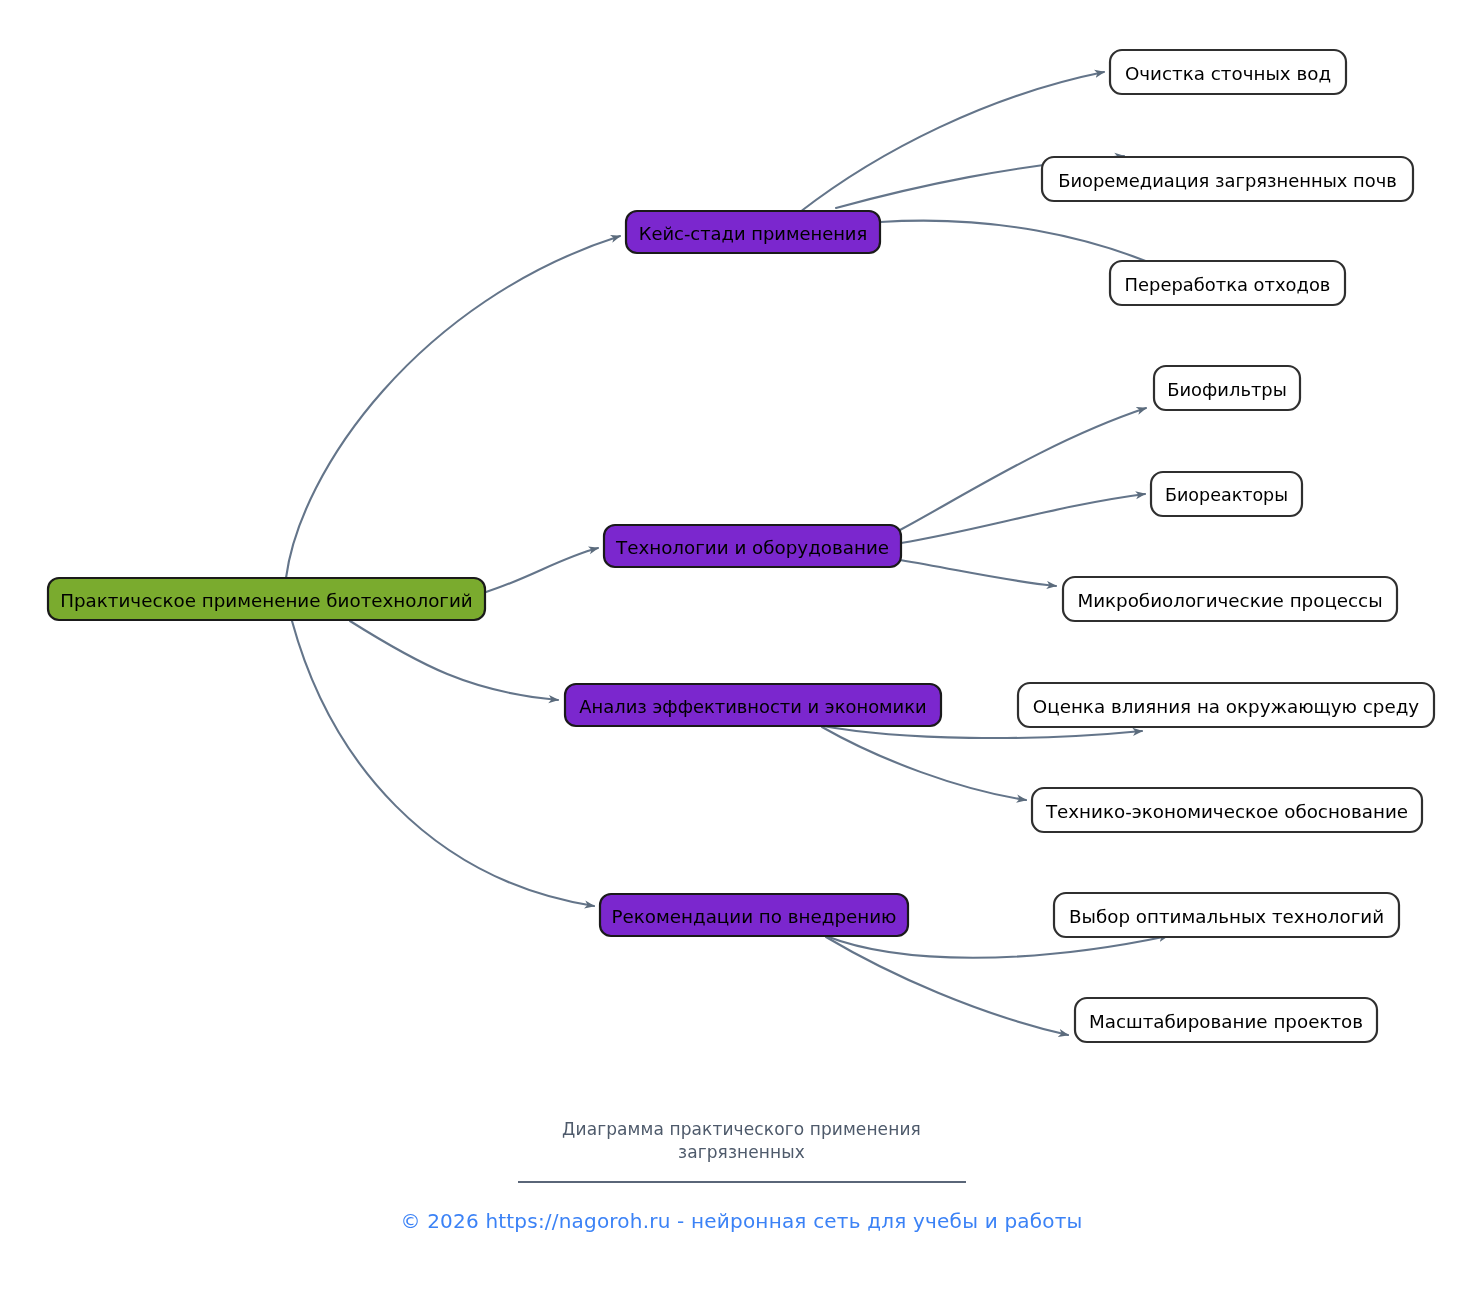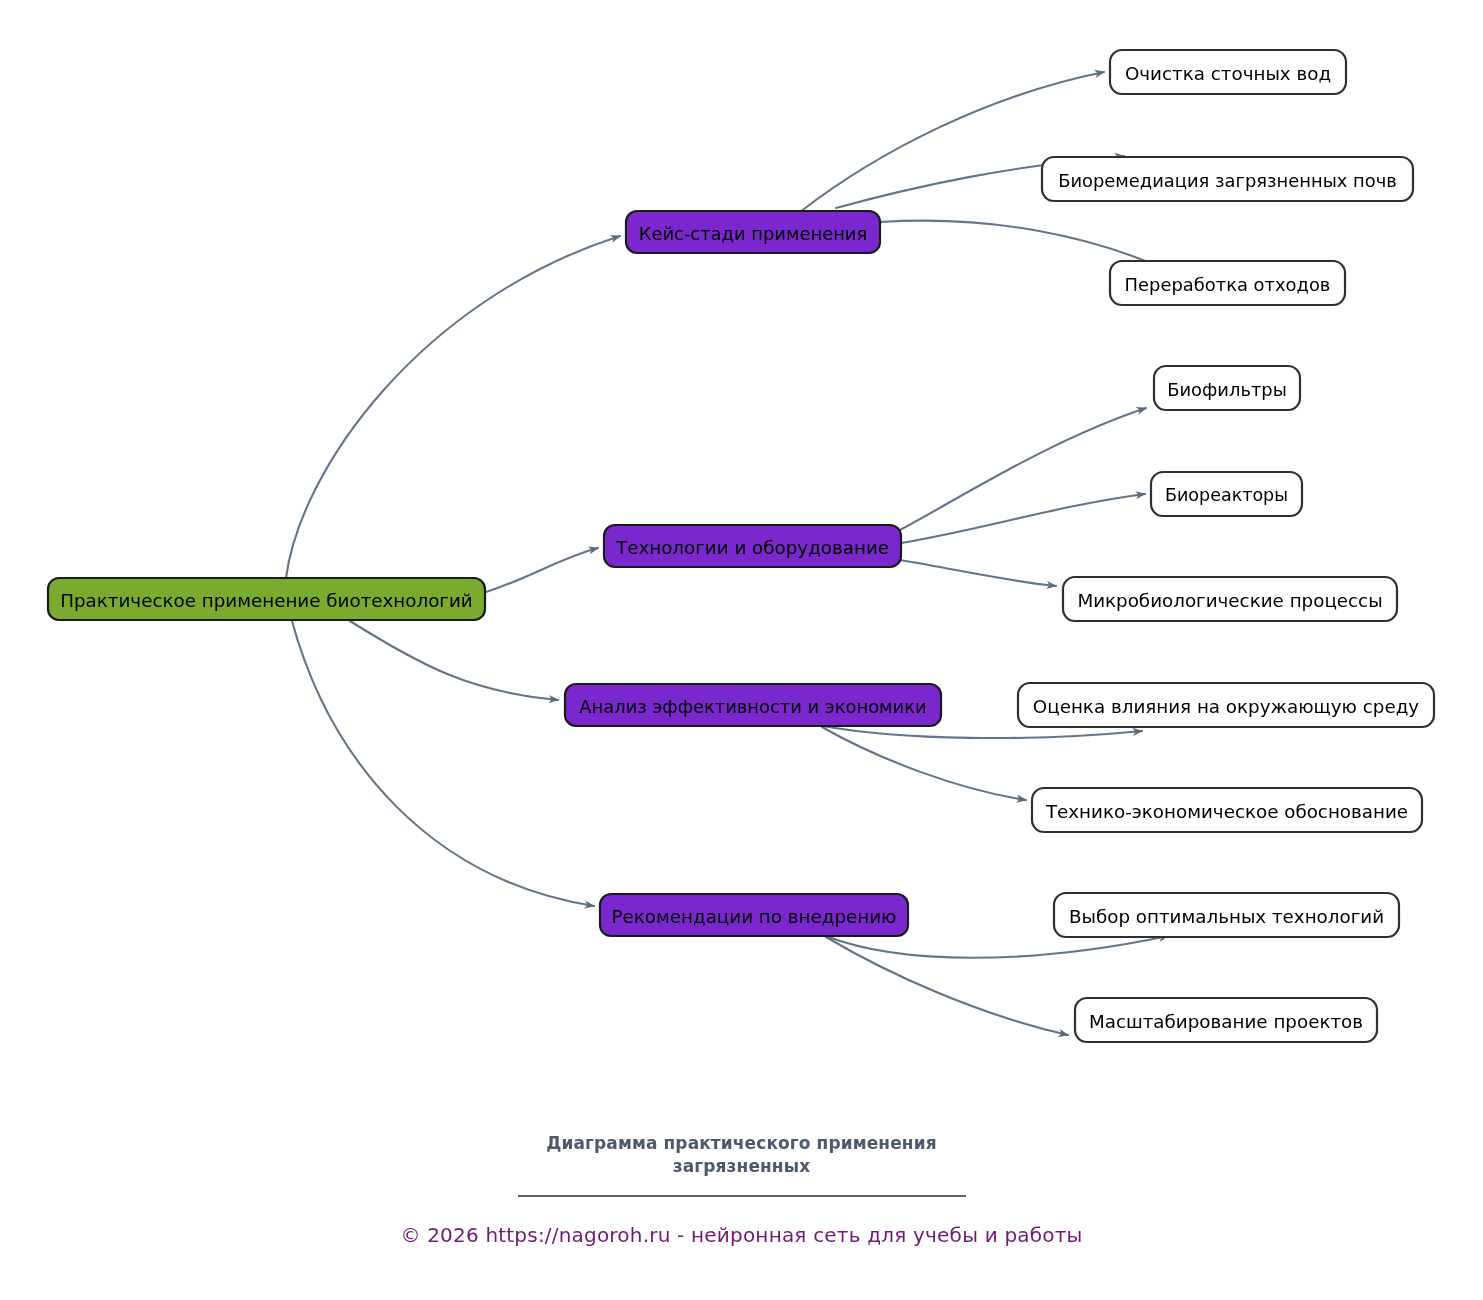--- a/index.html
+++ b/index.html
@@ -66,37 +66,37 @@
   .footer-block {
     position: absolute;
     left: 0;
     top: 1118px;
     width: 1483px;
     text-align: center;
   }
   .footer-title {
     font-family: "DejaVu Sans", "Liberation Sans", sans-serif;
     font-size: 17px;
-    font-weight: bold;
+    font-weight: normal;
     color: #4e5a6b;
     line-height: 1.35;
-    margin: 14px auto;
+    margin: 0 auto;
     max-width: 470px;
     letter-spacing: 0.1px;
   }
   .footer-rule {
     width: 448px;
     height: 0;
     margin: 17px auto 0 auto;
     border-bottom: 2px solid #5a6678;
   }
   .footer-credit {
     font-family: "DejaVu Sans", "Liberation Sans", sans-serif;
     font-size: 20px;
-    color: #701a75;
+    color: #3b82f6;
     margin-top: 26px;
     letter-spacing: 0.2px;
   }
 </style>
 </head>
 <body>
 
 <div id="mindmap-root">
   <svg id="diagram-canvas" viewBox="0 0 1483 1300">
     <defs>

